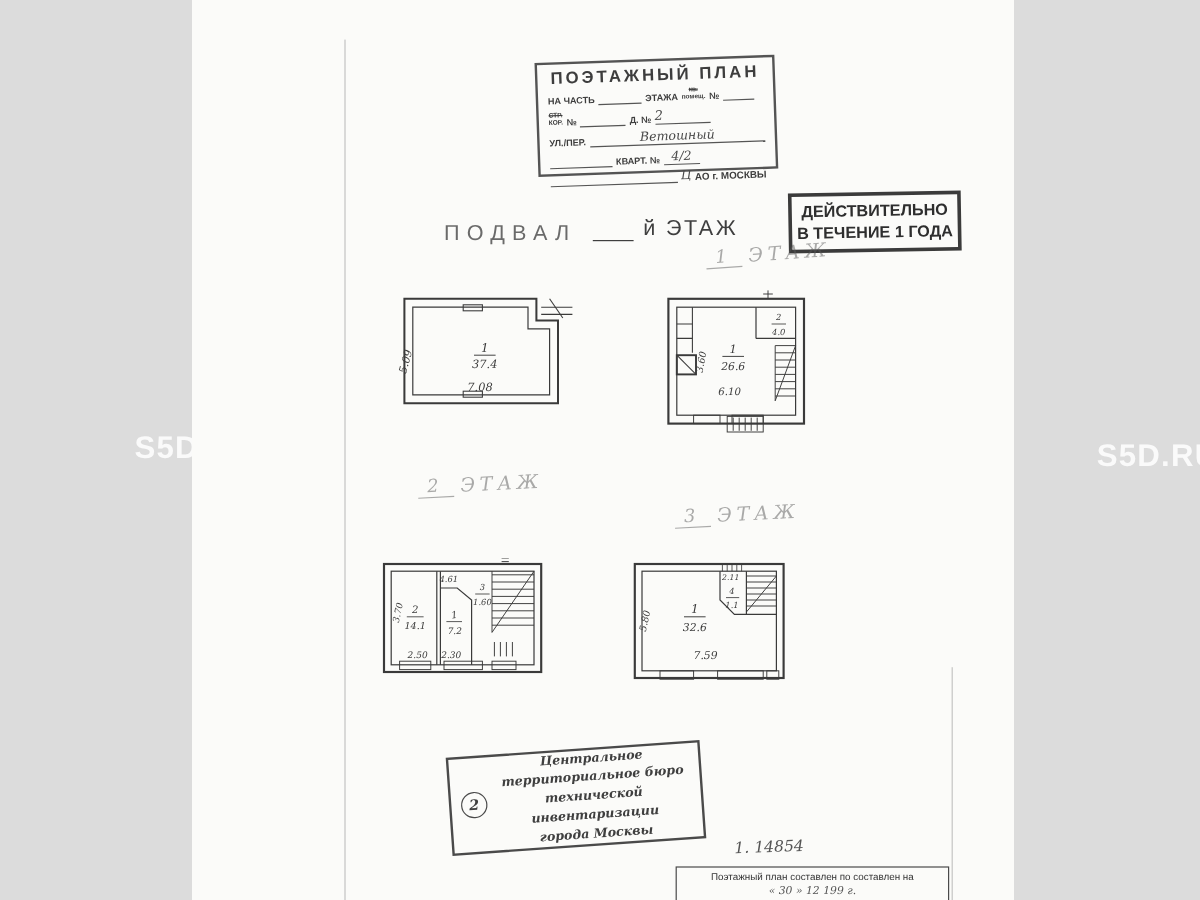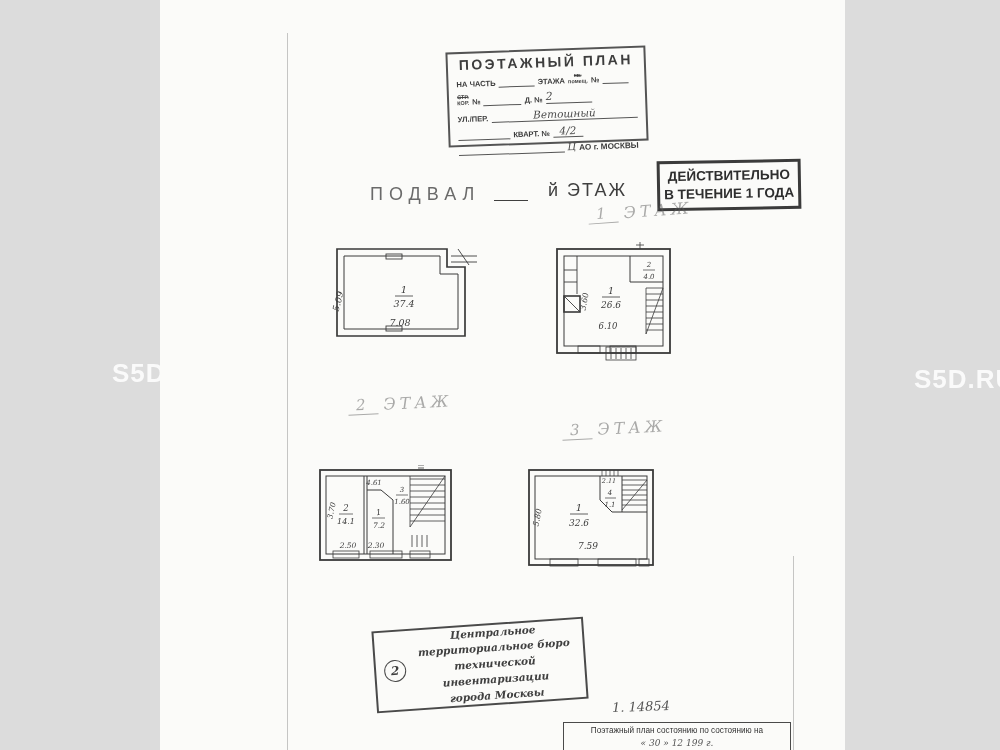--- a/index.html
+++ b/index.html
@@ -21,21 +21,21 @@
   .stack{display:inline-flex;flex-direction:column;font-size:5.5px;line-height:1.05;text-align:center;font-weight:bold;}
   .strike{text-decoration:line-through;}
 
   
   .stamp-valid{left:657px;top:160px;width:138px;height:44px;border:3px solid #3b3b3b;
                transform:rotate(-1deg);display:flex;flex-direction:column;justify-content:center;
                text-align:center;font-weight:bold;font-size:13.5px;line-height:1.3;color:#2e2e2e;}
 
   
   .big-label{font-size:18px;letter-spacing:6px;color:#474747;white-space:nowrap;}
-  .suffix-label{font-size:18px;letter-spacing:2px;color:#3f3f3f;display:flex;align-items:flex-end;gap:20px;white-space:nowrap;}
+  .suffix-label{font-size:18px;letter-spacing:2px;color:#3f3f3f;display:flex;align-items:flex-end;gap:8px;white-space:nowrap;}
   .suffix-label .bl{width:34px;border-bottom:1.6px solid #3f3f3f;height:14px;}
   .faint{opacity:.5;color:#5a5a5a;font-size:16px;letter-spacing:4px;display:flex;align-items:flex-end;gap:6px;
          font-family:"DejaVu Serif",serif;font-style:italic;white-space:nowrap;}
   .faint .num{border-bottom:1.4px solid #5a5a5a;padding:0 8px;font-size:15px;}
 
   
   .plan line,.plan path,.plan rect{stroke:#3a3a3a;fill:none;}
   .plan text{font-family:"DejaVu Serif",serif;font-style:italic;fill:#3c3c3c;stroke:none;}
   .win{fill:#fbfbf9;}
 
@@ -290,17 +290,17 @@
     <div class="btxt">
       <div>Центральное</div>
       <div>территориальное бюро</div>
       <div>технической инвентаризации</div>
       <div>города Москвы</div>
     </div>
   </div>
 
   <div class="abs foot-note">1. 14854</div>
   <div class="abs foot-box">
-    <div class="l1">Поэтажный план состоянию по состоянию на</div>
+    <div class="l1">Поэтажный план составлен по составлен на</div>
     <div class="l2">« 30 »  12  199   г.</div>
   </div>
 
 </div>
 
 </body></html>

